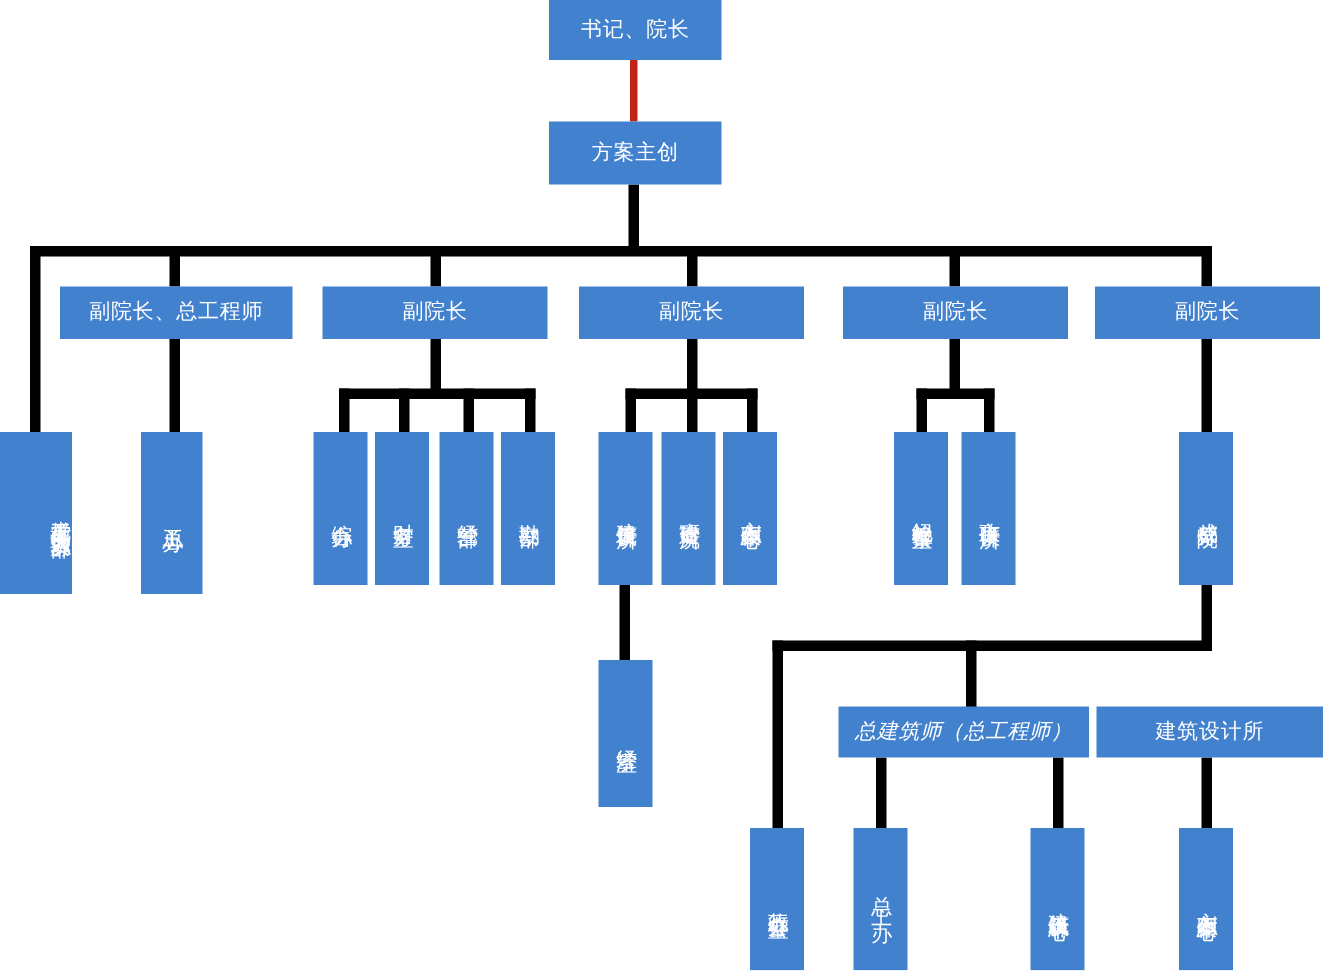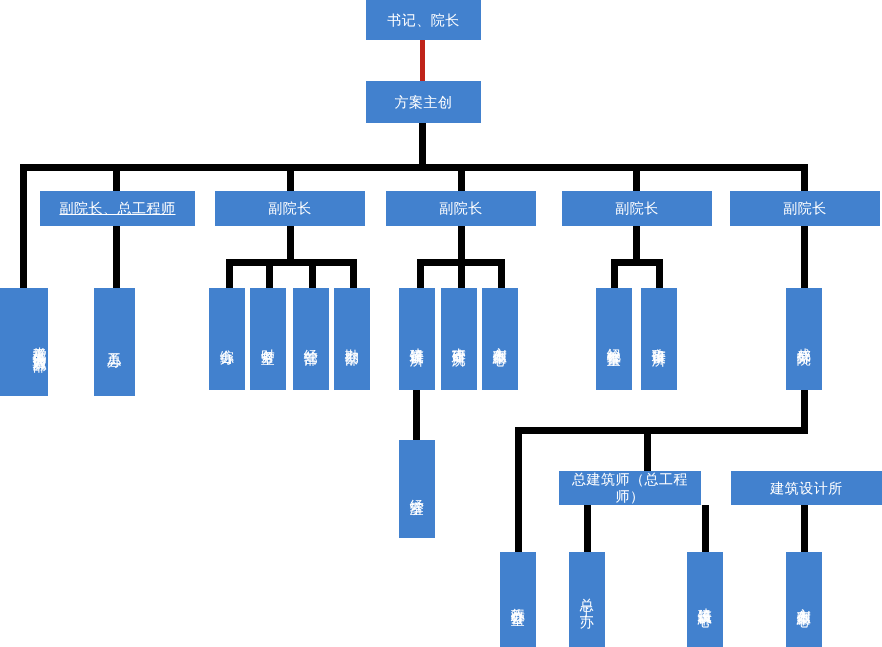--- a/index.html
+++ b/index.html
@@ -109,21 +109,21 @@
 
   <div class="ln" style="left:584px;top:505px;width:7px;height:47px;"></div>
   <div class="ln" style="left:702px;top:505px;width:7px;height:47px;"></div>
 
   <div class="ln" style="left:801px;top:505px;width:7px;height:47px;"></div>
 
   <div class="node h" style="left:366px;top:0px;width:115px;height:40px;">书记、院长</div>
 
   <div class="node h" style="left:366px;top:81px;width:115px;height:42px;">方案主创</div>
 
-  <div class="node h" style="left:40px;top:191px;width:155px;height:35px;text-decoration:underline;">副院长、总工程师</div>
+  <div class="node h" style="left:40px;top:191px;width:155px;height:35px;">副院长、总工程师</div>
 
   <div class="node h" style="left:215px;top:191px;width:150px;height:35px;">副院长</div>
 
   <div class="node h" style="left:386px;top:191px;width:150px;height:35px;">副院长</div>
 
   <div class="node h" style="left:562px;top:191px;width:150px;height:35px;">副院长</div>
 
   <div class="node h" style="left:730px;top:191px;width:150px;height:35px;">副院长</div>
 
   <div class="node v two" style="left:0px;top:288px;width:48px;height:108px;flex-direction:row;justify-content:center;gap:2px;">
@@ -148,21 +148,21 @@
   <div class="node v mid" style="left:482px;top:288px;width:36px;height:102px;">方案创作中心</div>
 
   <div class="node v mid" style="left:399px;top:440px;width:36px;height:98px;">经济室</div>
 
   <div class="node v mid" style="left:596px;top:288px;width:36px;height:102px;">纪检督察室</div>
 
   <div class="node v mid" style="left:641px;top:288px;width:36px;height:102px;">市政设计所</div>
 
   <div class="node v mid" style="left:786px;top:288px;width:36px;height:102px;">成都分院</div>
 
-  <div class="node h" style="left:559px;top:471px;width:142px;height:34px;">总建筑师（总工程师）</div>
+  <div class="node h" style="left:559px;top:471px;width:167px;height:34px;font-style:italic;">总建筑师（总工程师）</div>
 
   <div class="node h" style="left:731px;top:471px;width:151px;height:34px;">建筑设计所</div>
 
   <div class="node v mid" style="left:500px;top:552px;width:36px;height:95px;">行政办公室</div>
 
   <div class="node v mid spaced" style="left:569px;top:552px;width:36px;height:95px;">总工办</div>
 
   <div class="node v mid" style="left:687px;top:552px;width:36px;height:95px;">建筑设计中心</div>
 
   <div class="node v mid" style="left:786px;top:552px;width:36px;height:95px;">方案创作中心</div>

